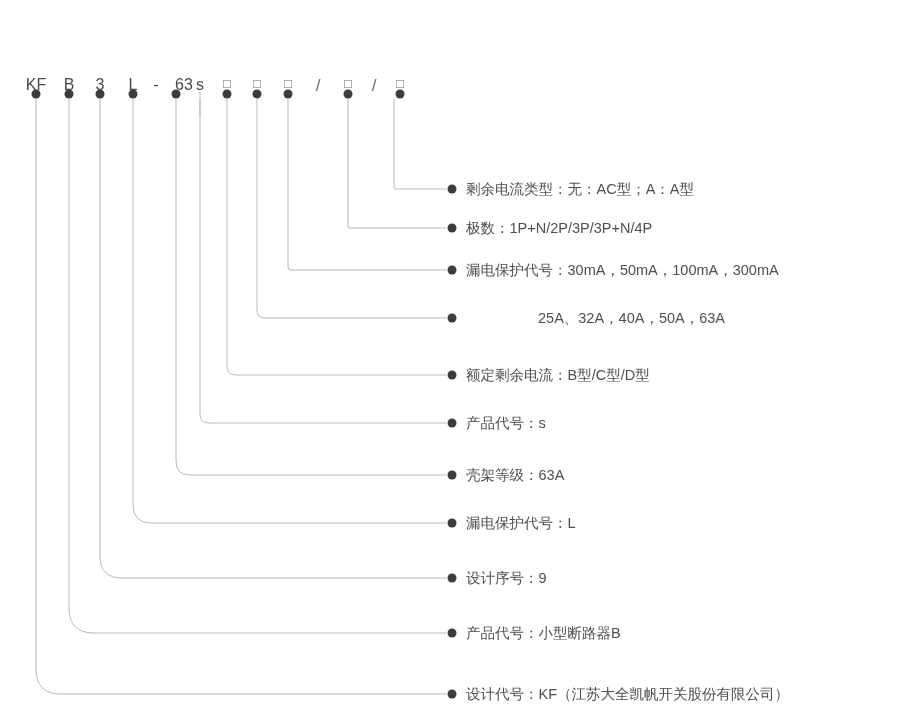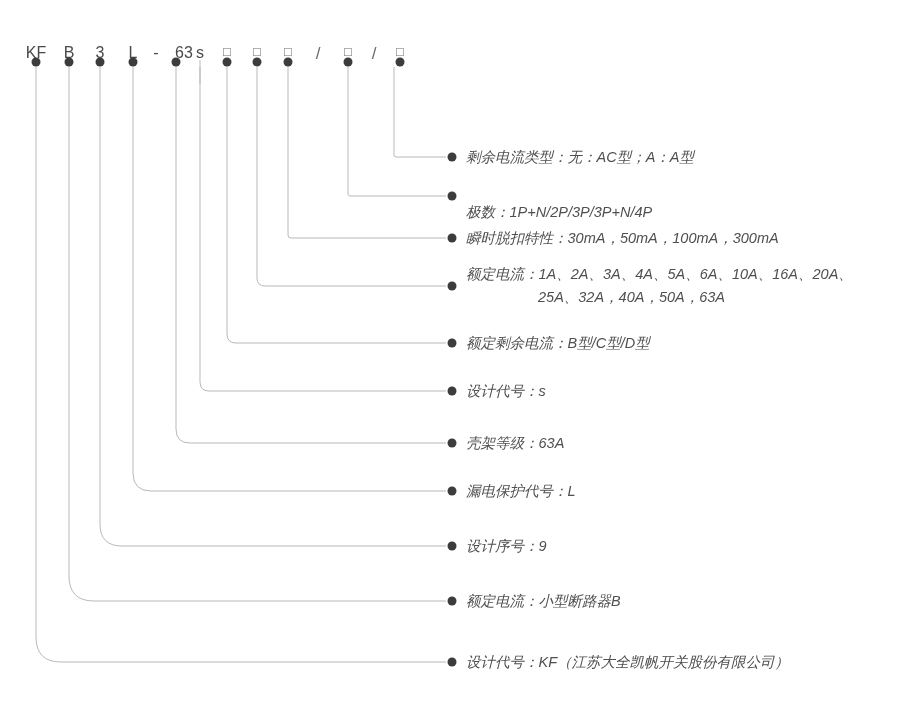--- a/index.html
+++ b/index.html
@@ -9,20 +9,21 @@
   }
   body {
     font-family: "Liberation Sans", "DejaVu Sans", sans-serif;
   }
   #stage {
     position: relative;
     width: 900px;
     height: 676px;
     background: #ffffff;
     overflow: hidden;
+    margin-top: 32px;
   }
   #wires {
     position: absolute;
     left: 0;
     top: 0;
     width: 900px;
     height: 712px;
     pointer-events: none;
   }
   .code-char {
@@ -51,21 +52,20 @@
     transform: translate(-50%, -50%);
   }
   .label {
     position: absolute;
     left: 466px;
     font-size: 14.5px;
     color: #4f4f4f;
     line-height: 23px;
     white-space: pre;
     transform: translateY(-50%);
-    font-style: italic;
   }
   .label .ln2 {
     display: block;
     padding-left: 72px;
   }
 </style>
 </head>
 <body>
 
 <div id="stage">
@@ -119,25 +119,25 @@
       <div class="node-dot" style="left: 452px; top: 343px;"></div>
       <div class="node-dot" style="left: 452px; top: 391px;"></div>
       <div class="node-dot" style="left: 452px; top: 443px;"></div>
       <div class="node-dot" style="left: 452px; top: 491px;"></div>
       <div class="node-dot" style="left: 452px; top: 546px;"></div>
       <div class="node-dot" style="left: 452px; top: 601px;"></div>
       <div class="node-dot" style="left: 452px; top: 662px;"></div>
     </div>
   <div id="labels-layer">
       <div class="label" style="top: 157px;"><span>剩余电流类型：无：AC型；A：A型</span></div>
-      <div class="label" style="top: 212px;"><span>极数：1P+N/2P/3P/3P+N/4P</span></div>
-      <div class="label" style="top: 238px;"><span>瞬时脱扣特性：30mA，50mA，100mA，300mA</span></div>
-      <div class="label" style="top: 286px;"><span>额定电流：1A、2A、3A、4A、5A、6A、10A、16A、20A、</span><span class="ln2">25A、32A，40A，50A，63A</span></div>
+      <div class="label" style="top: 196px;"><span>极数：1P+N/2P/3P/3P+N/4P</span></div>
+      <div class="label" style="top: 238px;"><span>漏电保护代号：30mA，50mA，100mA，300mA</span></div>
+      <div class="label" style="top: 286px;"><span class="ln2">25A、32A，40A，50A，63A</span></div>
       <div class="label" style="top: 343px;"><span>额定剩余电流：B型/C型/D型</span></div>
-      <div class="label" style="top: 391px;"><span>设计代号：s</span></div>
+      <div class="label" style="top: 391px;"><span>产品代号：s</span></div>
       <div class="label" style="top: 443px;"><span>壳架等级：63A</span></div>
       <div class="label" style="top: 491px;"><span>漏电保护代号：L</span></div>
       <div class="label" style="top: 546px;"><span>设计序号：9</span></div>
-      <div class="label" style="top: 601px;"><span>额定电流：小型断路器B</span></div>
+      <div class="label" style="top: 601px;"><span>产品代号：小型断路器B</span></div>
       <div class="label" style="top: 662px;"><span>设计代号：KF（江苏大全凯帆开关股份有限公司）</span></div>
     </div>
 
 </div>
 
 </body></html>

